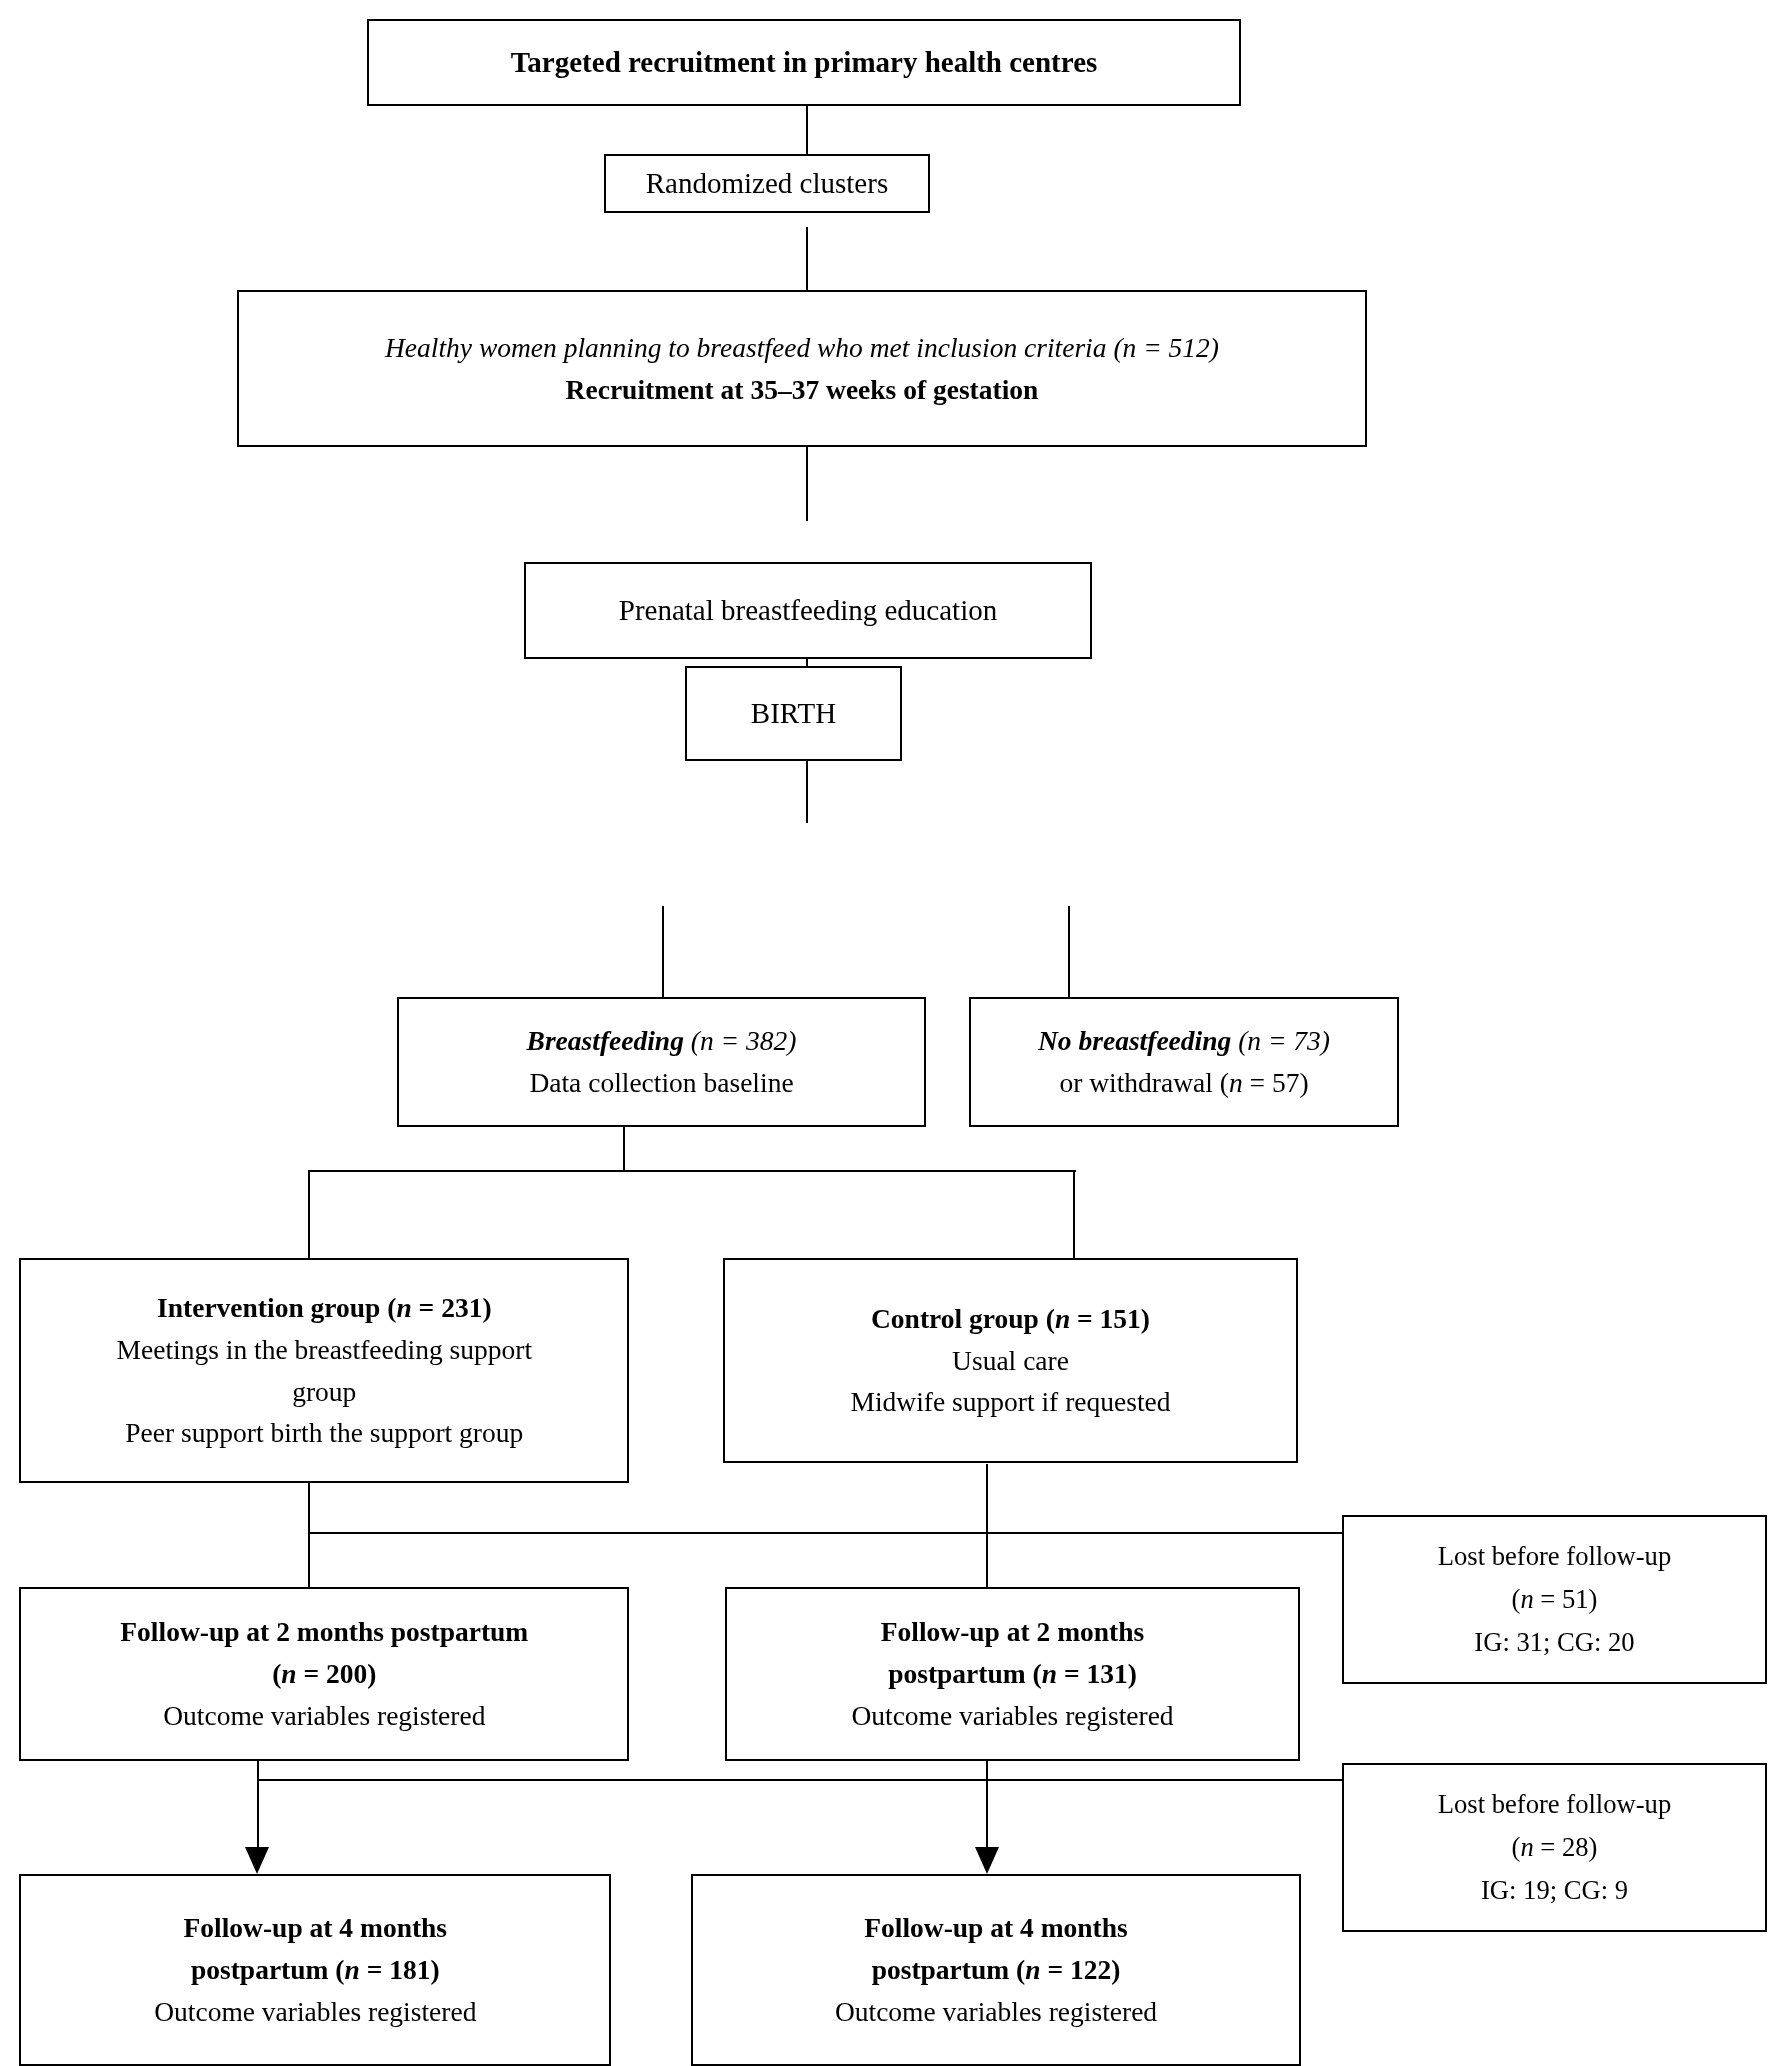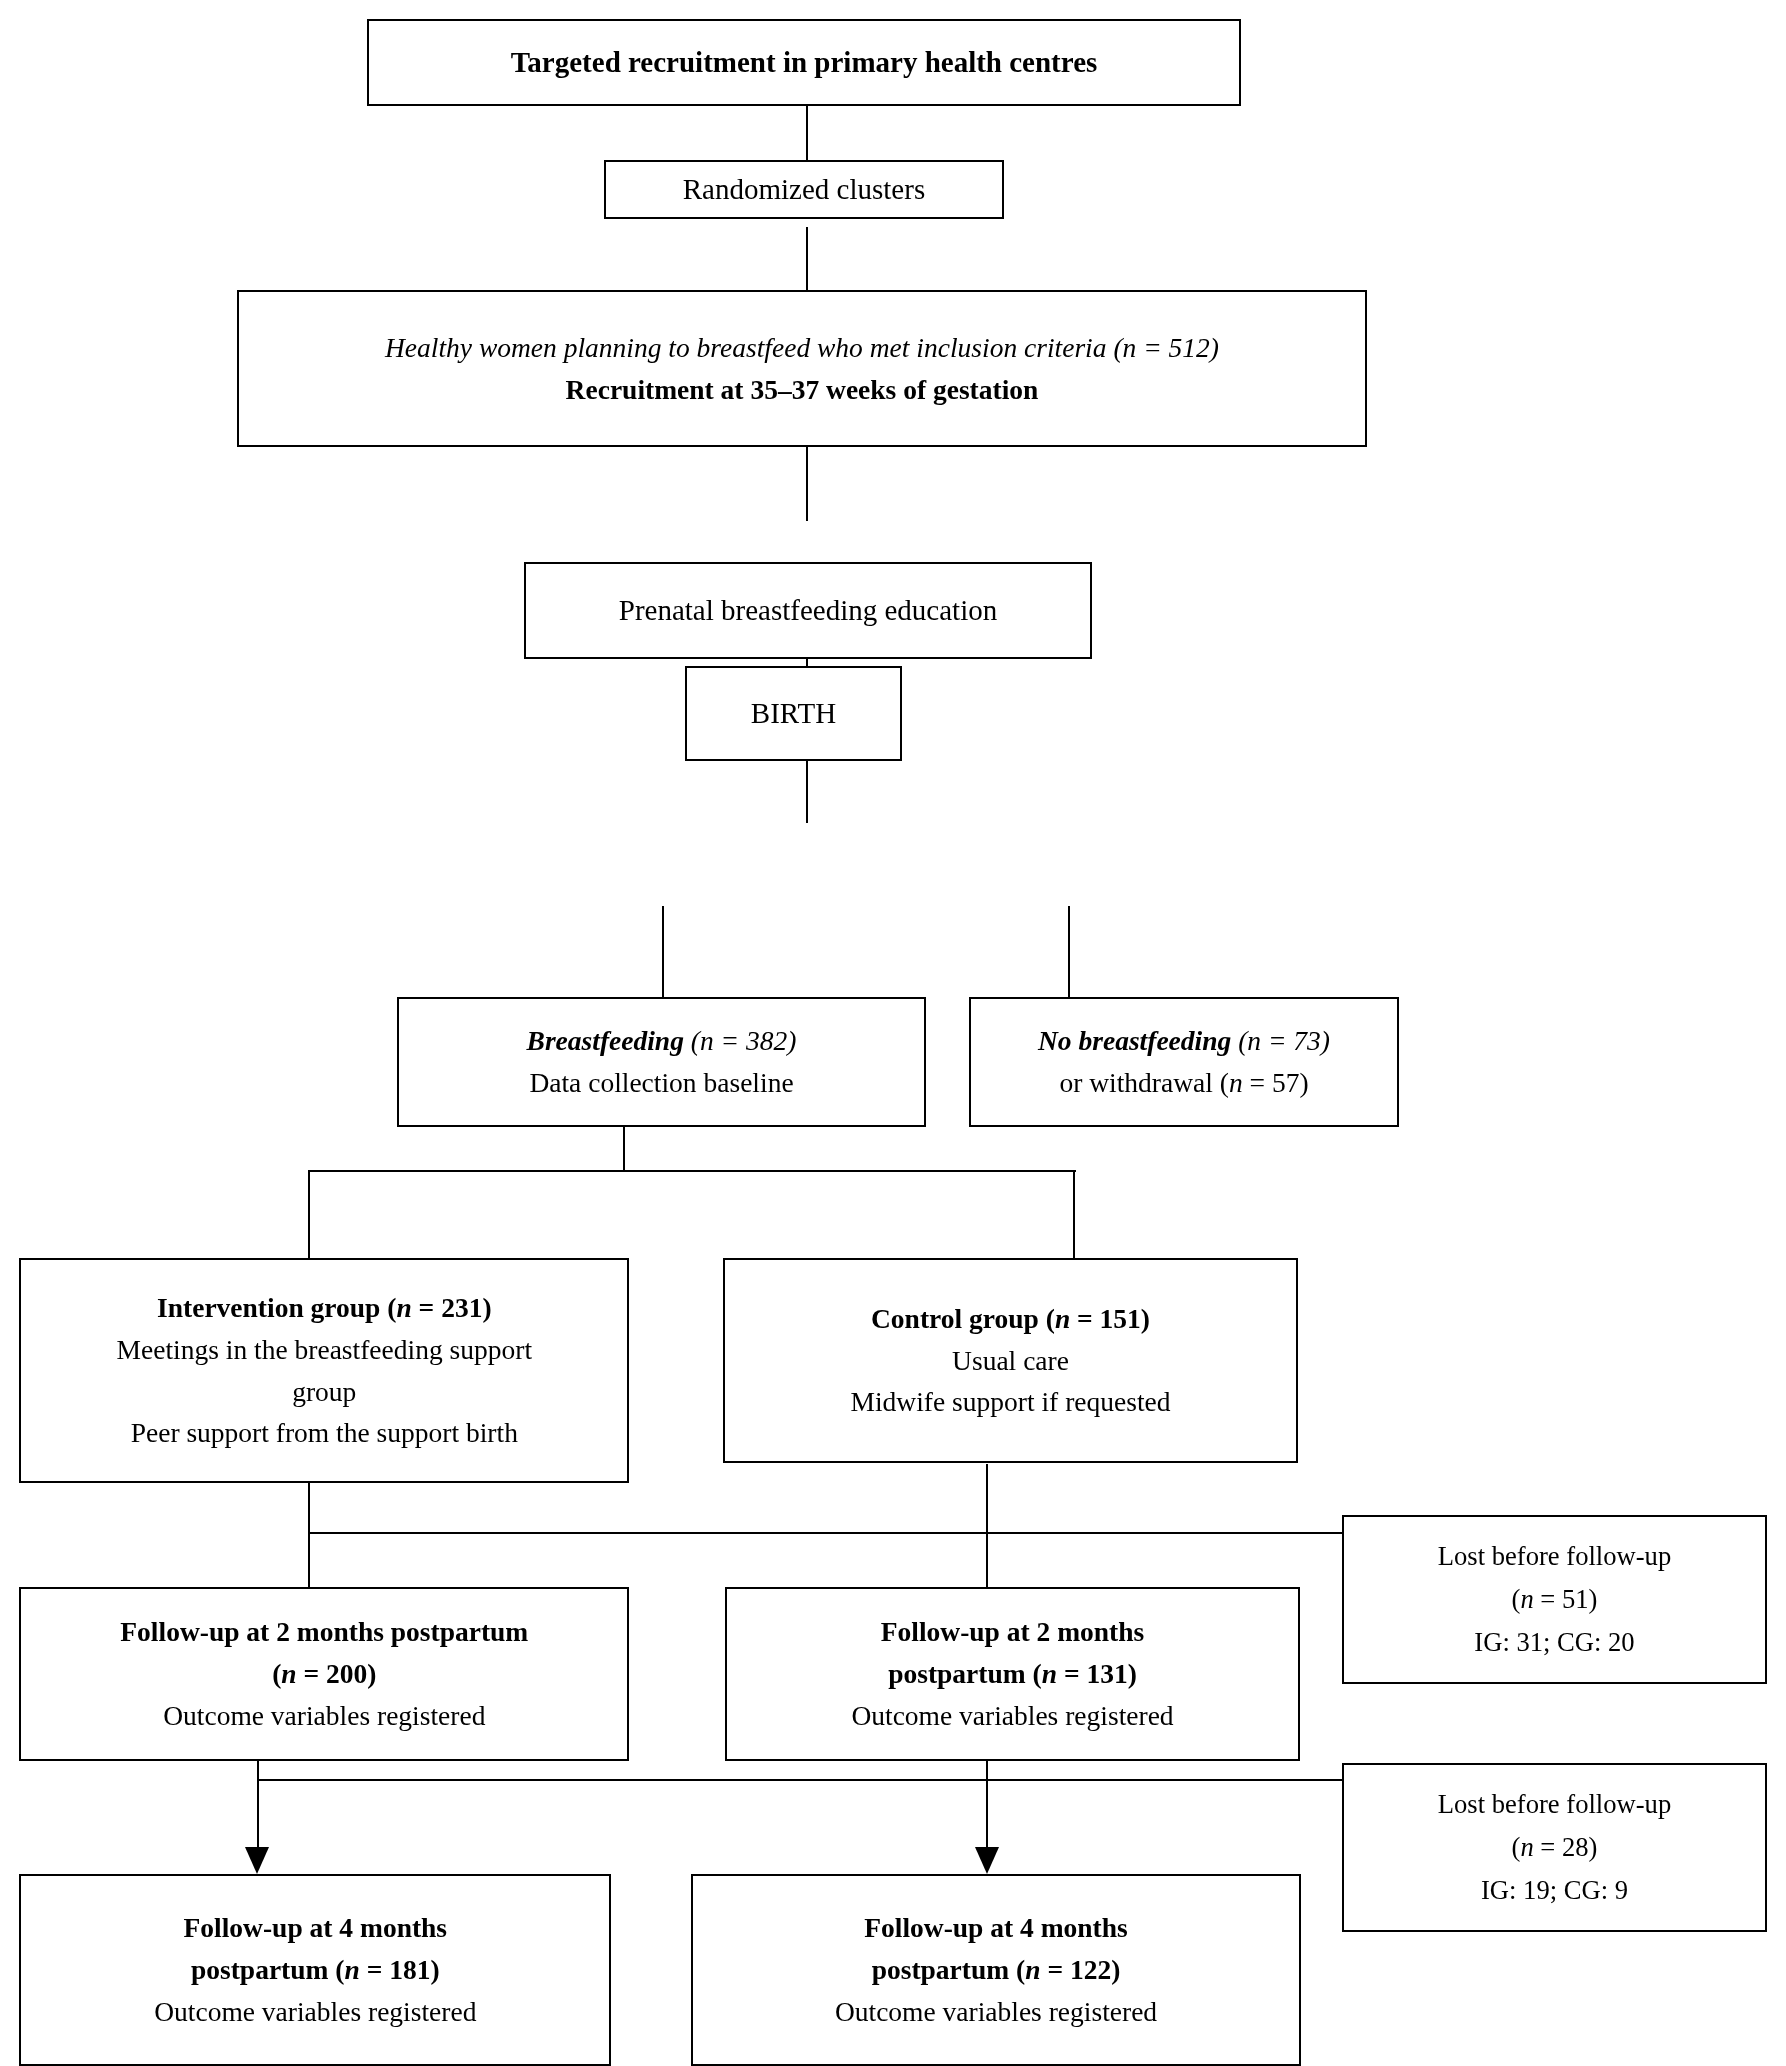--- a/index.html
+++ b/index.html
@@ -104,21 +104,21 @@
 
   <div class="line vline" style="left:986px; top:1761px; height:94px;"></div>
   <div class="arrowhead" style="left:975px; top:1847px;"></div>
 
   <div class="line hline" style="left:257px; top:1779px; width:1087px;"></div>
 
   <div class="box fs-lg" style="left:367px; top:19.3px; width:874px; height:87px;">
     <span class="ln b">Targeted recruitment in primary health centres</span>
   </div>
 
-  <div class="box fs-lg" style="left:604px; top:160px; width:400px; height:59px;">
+  <div class="box fs-lg" style="left:604px; top:154px; width:326px; height:59px;">
     <span class="ln">Randomized clusters</span>
   </div>
 
   <div class="box fs-md" style="left:237px; top:290px; width:1130px; height:157px;">
     <span class="ln i">Healthy women planning to breastfeed who met inclusion criteria (n = 512)</span>
     <span class="ln b">Recruitment at 35–37 weeks of gestation</span>
   </div>
 
   <div class="box fs-lg" style="left:524px; top:519px; width:568px; height:97px;margin-top:43px;">
     <span class="ln">Prenatal breastfeeding education</span>
@@ -144,21 +144,21 @@
       <span>or withdrawal (</span><span class="ital">n</span><span> = 57)</span>
     </span>
   </div>
 
   <div class="box fs-md" style="left:19.3px; top:1258px; width:610px; height:225px;">
     <span class="ln b">
       <span>Intervention group (</span><span class="ital">n</span><span> = 231)</span>
     </span>
     <span class="ln">Meetings in the breastfeeding support</span>
     <span class="ln">group</span>
-    <span class="ln">Peer support from the support birth</span>
+    <span class="ln">Peer support birth the support group</span>
   </div>
 
   <div class="box fs-md" style="left:723px; top:1258px; width:575px; height:205px;">
     <span class="ln b">
       <span>Control group (</span><span class="ital">n</span><span> = 151)</span>
     </span>
     <span class="ln">Usual care</span>
     <span class="ln">Midwife support if requested</span>
   </div>
 

